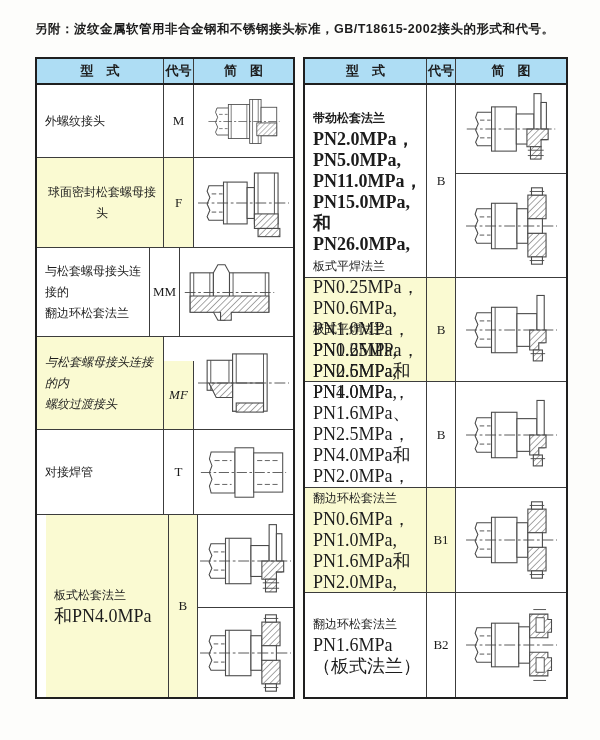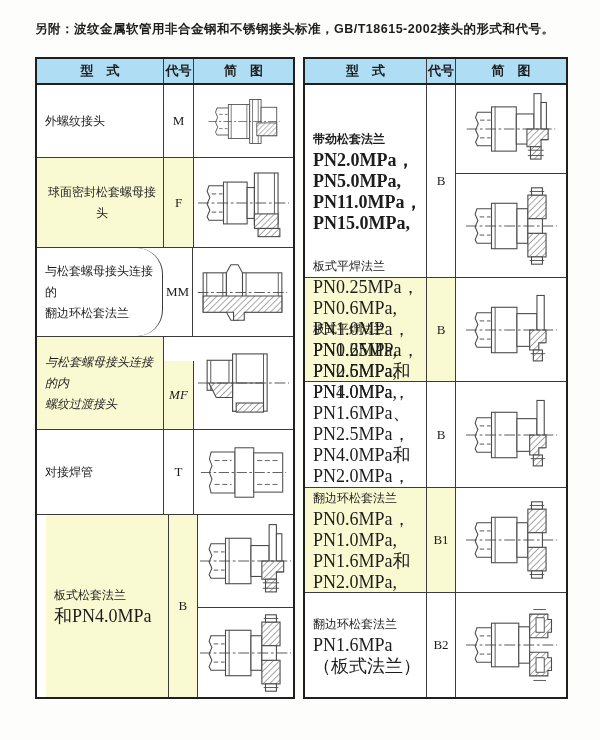--- a/index.html
+++ b/index.html
@@ -208,21 +208,21 @@
       <div class="c-code hl" style="width: 30px;">F</div>
       <div class="c-diag" style="width: 99px;">
         <div class="sub">
           <svg viewBox="0 0 104 88" width="95" height="80">
             <use href="#fitting-swivel"></use>
           </svg>
         </div>
       </div>
     </div>
     <div class="row" style="height: 89px;">
-      <div class="c-type" style="width: 126px; border-radius: 26px;">
+      <div class="c-type" style="width: 113px;">
         <div>与松套螺母接头连接的</div>
         <div>翻边环松套法兰</div>
       </div>
       <div class="c-code" style="width: 30px;">MM</div>
       <div class="c-diag" style="width: 99px;">
         <div class="sub">
           <svg viewBox="0 0 104 88" width="93" height="79">
             <use href="#fitting-mm"></use>
           </svg>
         </div>
@@ -279,20 +279,21 @@
     <div class="hrow" style="height: 26px;">
       <div class="hcell" style="width: 122px;">型　式</div>
       <div class="hcell" style="width: 29px;">代号</div>
       <div class="hcell" style="width: 110px;">简　图</div>
     </div>
     <div class="row" style="height: 193px;">
       <div class="c-type" style="width: 122px; font-weight: bold;">
         <div>带劲松套法兰</div>
         <div class="pn">PN2.0MPa，PN5.0MPa,</div>
         <div class="pn">PN11.0MPa，PN15.0MPa,</div>
+        <div class="pn">和PN26.0MPa,</div>
       </div>
       <div class="c-code" style="width: 29px;">B</div>
       <div class="c-diag" style="width: 110px;">
         <div class="sub" style="flex: 0 0 auto; height: 88px;">
           <svg viewBox="0 0 104 88" width="92" height="78">
             <use href="#flange-plate"></use>
           </svg>
         </div>
         <div class="sub" style="flex: 0 0 auto; height: 105px;">
           <svg viewBox="0 0 104 88" width="95" height="80">

